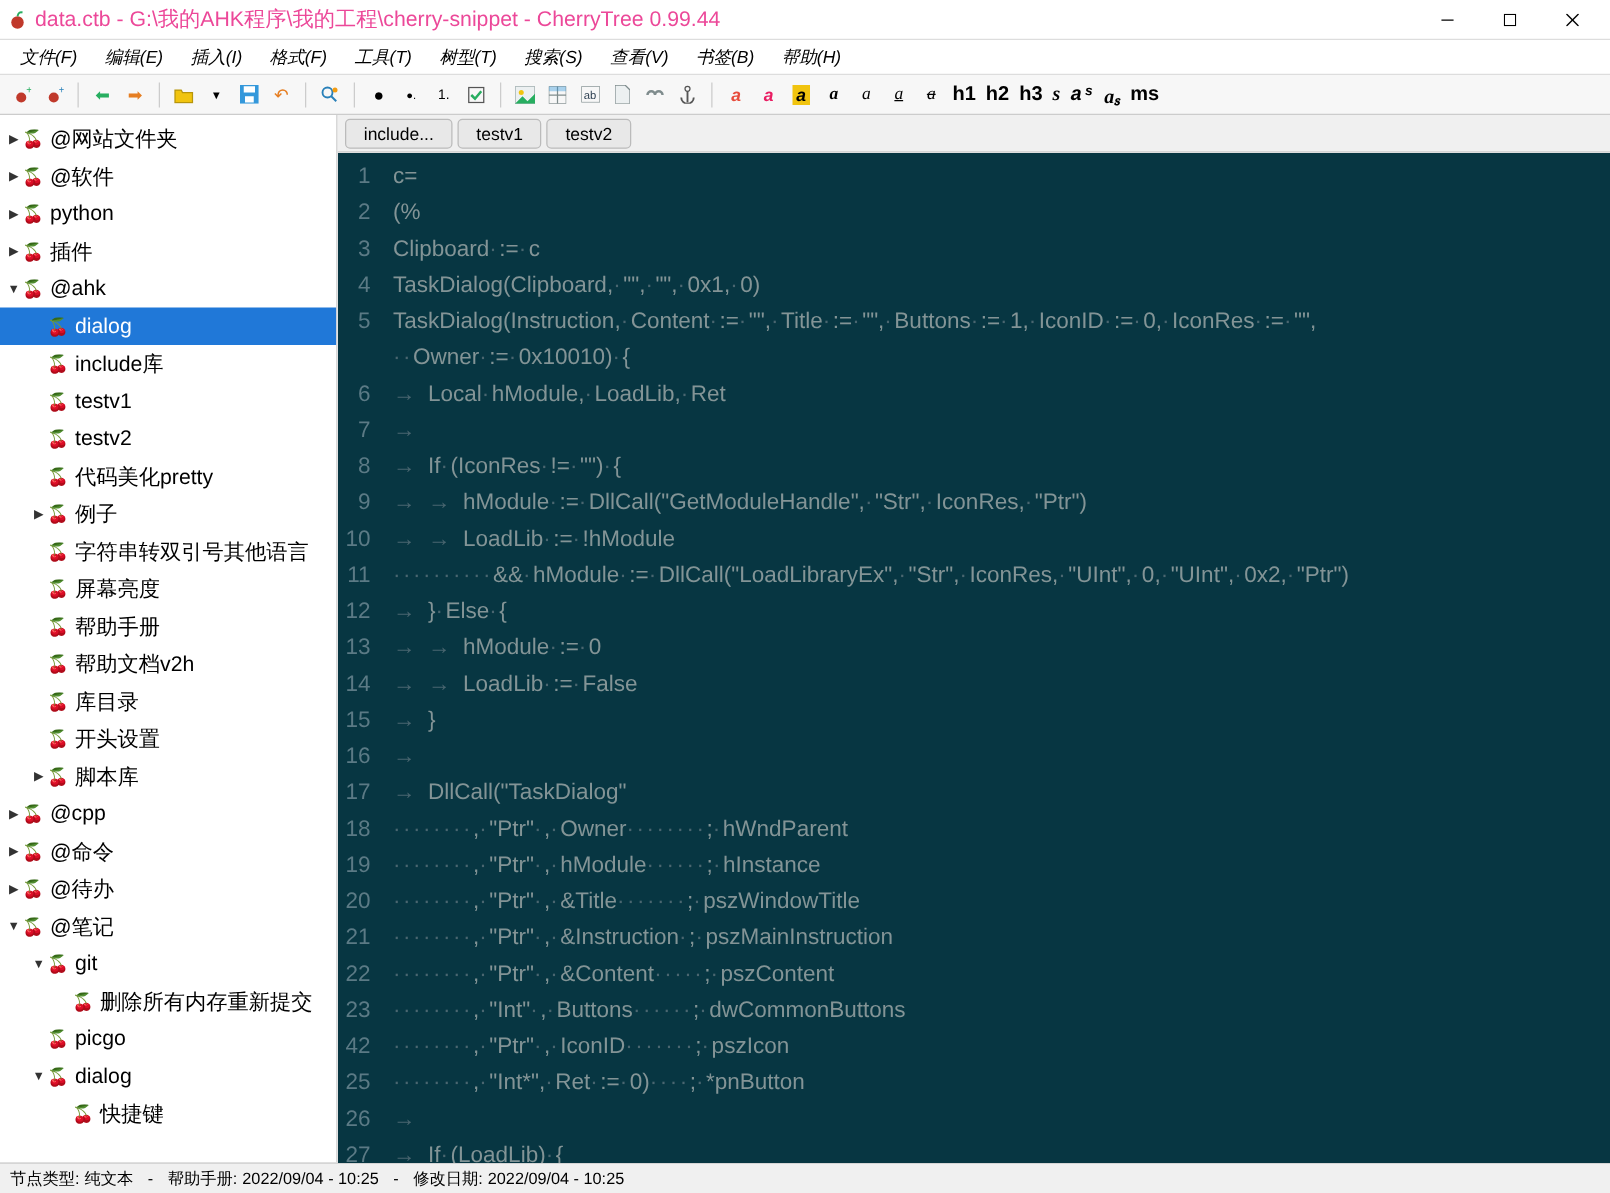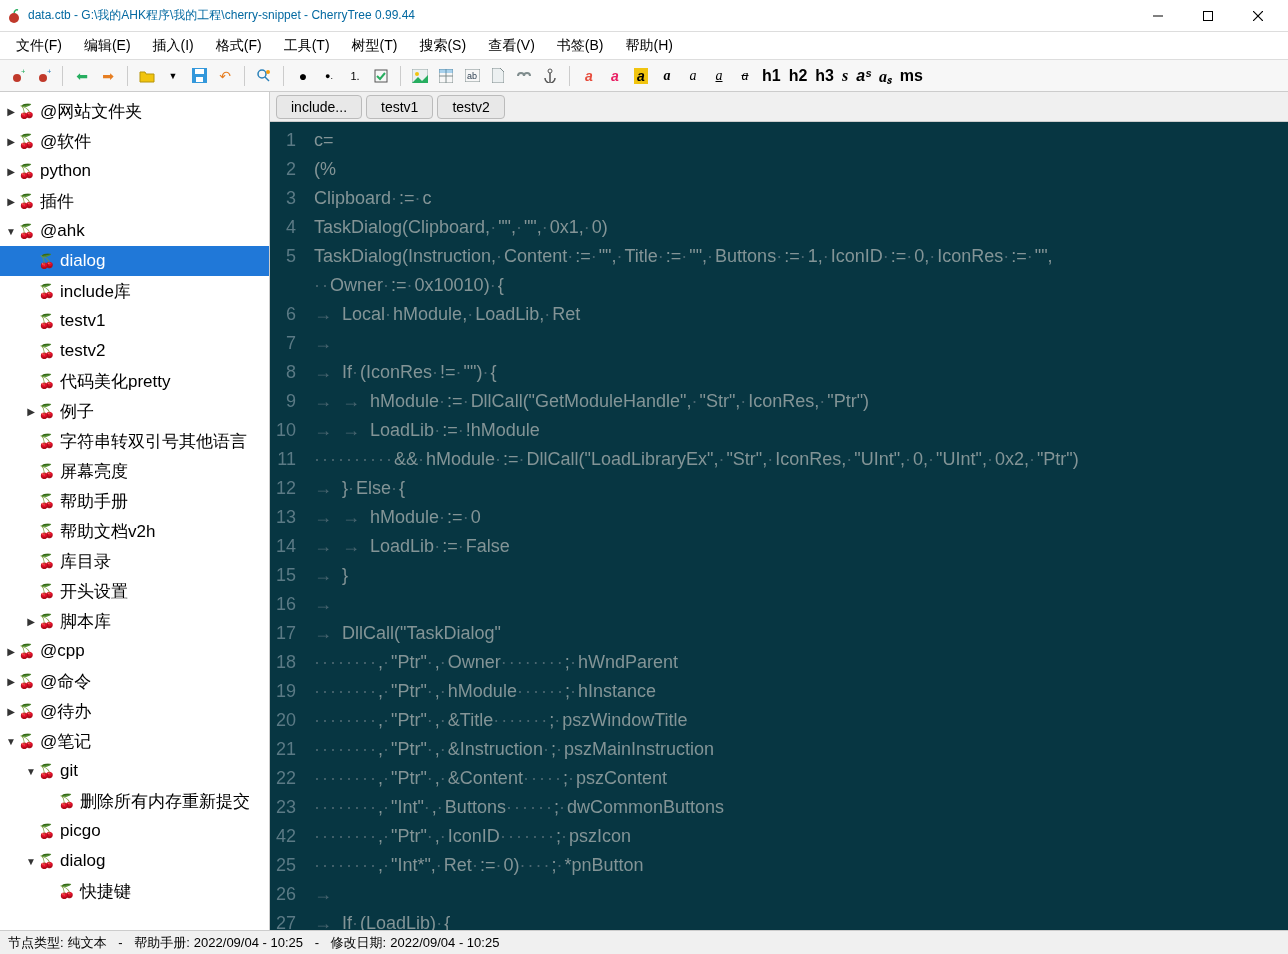--- a/index.html
+++ b/index.html
@@ -1,25 +1,25 @@
 <!DOCTYPE html>
 <html><head>
 <meta charset="utf-8">
 <style>
 * { margin: 0; padding: 0; box-sizing: border-box; font-family: "Segoe UI", "Microsoft YaHei", sans-serif; }
 body { width: 1288px; height: 954px; display: flex; flex-direction: column; background: #f0f0f0; overflow: hidden; }
 
 .titlebar { height: 32px; background: #fff; display: flex; align-items: center; padding: 0 6px; border-bottom: 1px solid #ddd; }
 .titlebar .app-icon { width: 16px; height: 16px; margin-right: 6px; }
-.titlebar .title { flex: 1; font-size: 12px; color: #0369a1; }
+.titlebar .title { flex: 1; font-size: 17px; color: #ec4899; }
 .win-controls { display: flex; gap: 18px; padding-right: 8px; }
 .win-btn { width: 32px; height: 24px; display: flex; align-items: center; justify-content: center; cursor: pointer; }
 
 .menubar { height: 28px; background: #fff; display: flex; align-items: center; padding: 0 6px; gap: 2px; border-bottom: 1px solid #ddd; }
-.menubar .menu-item { padding: 3px 10px; font-size: 14px; cursor: pointer; }
+.menubar .menu-item { padding: 3px 10px; font-size: 14px; cursor: pointer; font-style: italic; }
 
 .toolbar { height: 32px; background: #f7f7f7; display: flex; align-items: center; padding: 0 6px; gap: 4px; border-bottom: 1px solid #ccc; }
 .tb-btn { width: 22px; height: 22px; display: flex; align-items: center; justify-content: center; cursor: pointer; font-size: 14px; }
 .tb-sep { width: 1px; height: 20px; background: #ccc; margin: 0 4px; }
 .tb-text { font-size: 16px; font-weight: bold; padding: 0 2px; cursor: pointer; }
 
 .main { flex: 1; display: flex; overflow: hidden; }
 
 .tree { width: 270px; background: #fff; overflow-y: auto; border-right: 1px solid #ccc; padding-top: 4px; }
 .tree-row { display: flex; align-items: center; height: 30px; font-size: 17px; cursor: pointer; white-space: nowrap; }
@@ -187,21 +187,21 @@
       <span style="background:#f1c40f;font-weight:bold;font-style:italic;padding:0 3px">a</span>
     </div>
   <div class="tb-btn" style="font-weight:bold;font-style:italic;font-family:serif">a</div>
   <div class="tb-btn" style="font-style:italic;font-family:serif">a</div>
   <div class="tb-btn" style="text-decoration:underline;font-style:italic;font-family:serif">a</div>
   <div class="tb-btn" style="text-decoration:line-through;font-style:italic;font-family:serif">a</div>
   <div class="tb-text">h1</div>
   <div class="tb-text">h2</div>
   <div class="tb-text">h3</div>
   <div class="tb-text" style="font-style:italic;font-family:serif">s</div>
-  <div class="tb-text" style="font-style:italic;font-family:Liberation Sans, sans-serif">aˢ</div>
+  <div class="tb-text" style="font-style:italic;font-family:Liberation Mono, monospace">aˢ</div>
   <div class="tb-text" style="font-style:italic;font-family:serif">aₛ</div>
   <div class="tb-text">ms</div>
 </div>
 
 <div class="main">
   <div class="tree" id="tree">
       <div class="tree-row d0">
         <span class="tree-arrow">▶</span>
         <span class="tree-icon cherry cherry-r">🍒</span>
         <span>@网站文件夹</span>

